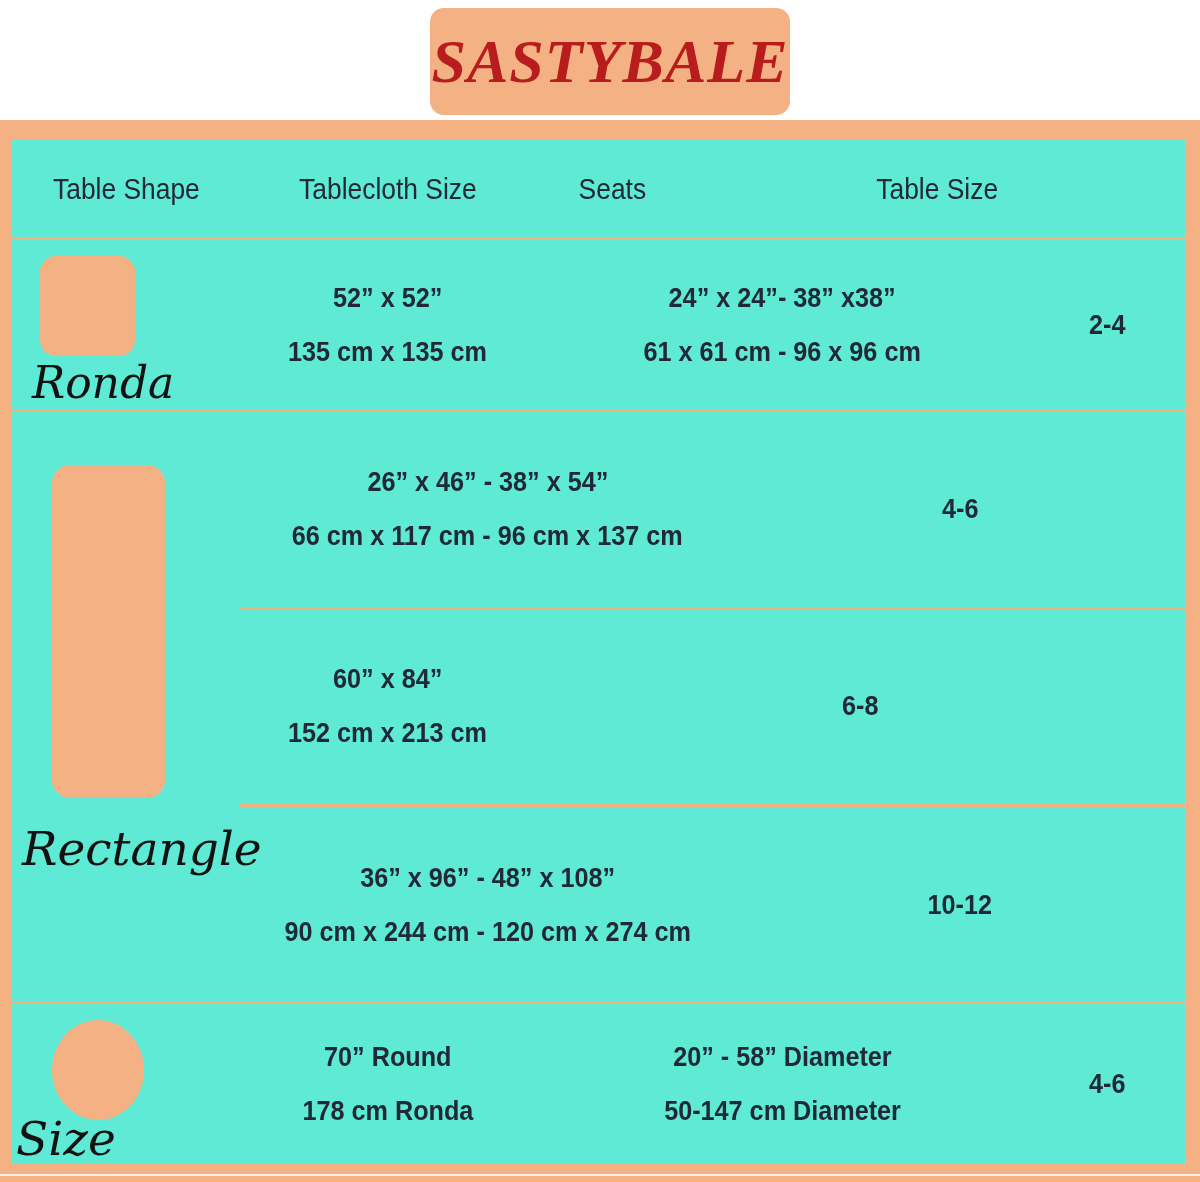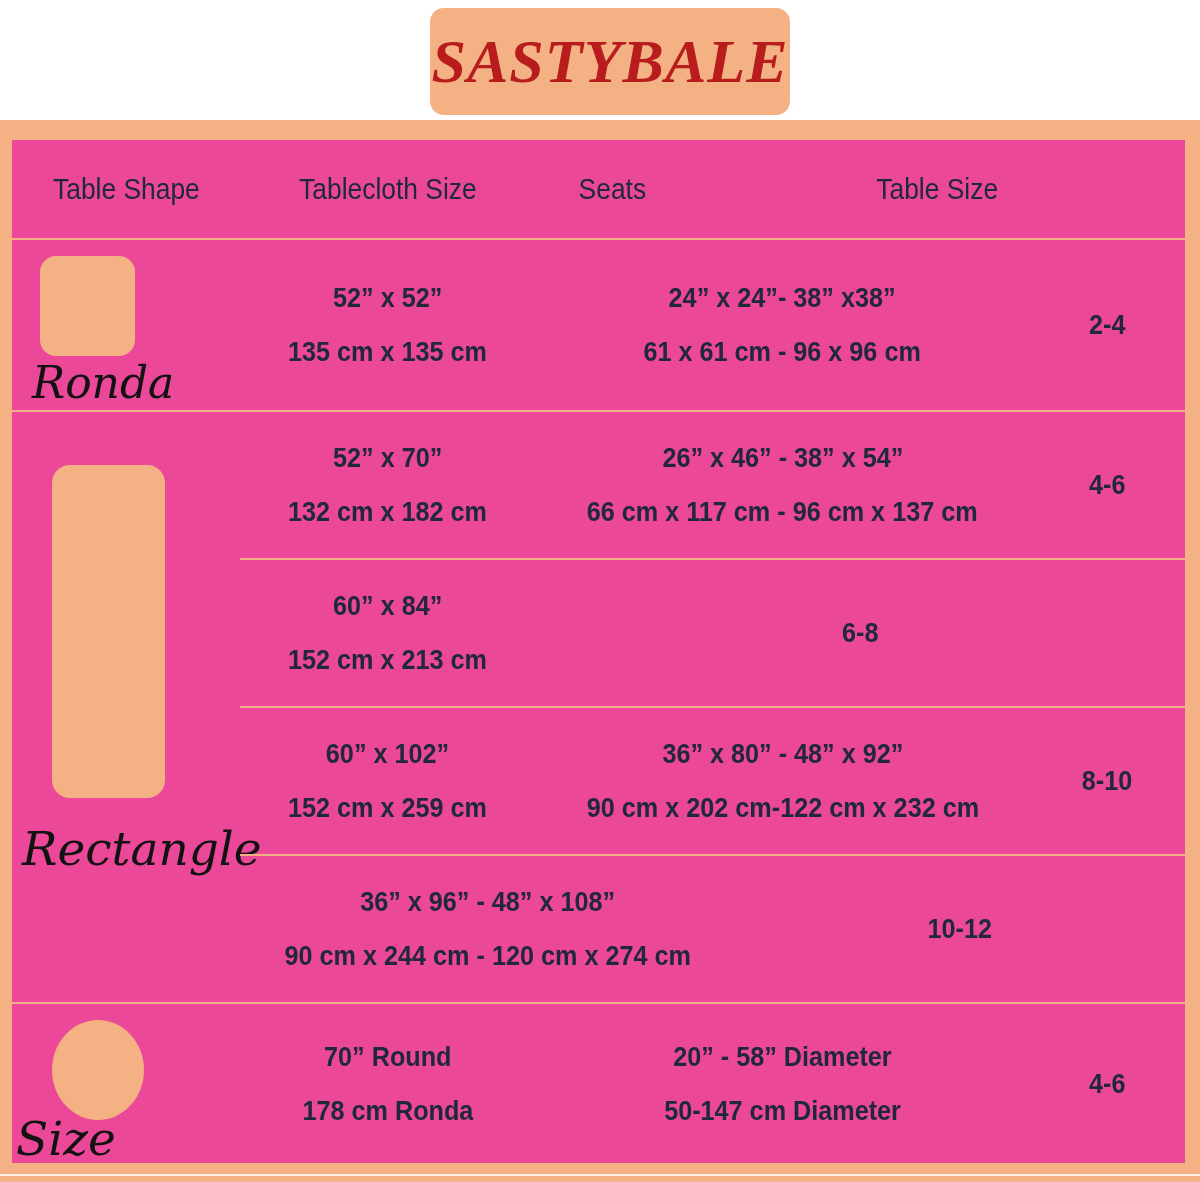--- a/index.html
+++ b/index.html
@@ -26,21 +26,21 @@
   .frame{
     position:absolute;left:0;top:120px;width:1200px;height:1062px;
     background:var(--peach);box-sizing:border-box;
     padding:20px 15px 19px 12px;
   }
   .frame::after{
     content:"";position:absolute;left:0;right:0;bottom:6px;height:2px;
     background:#fff;opacity:.8;
   }
   .inner{
-    width:100%;height:100%;background:#ec4899;
+    width:100%;height:100%;background:#5eead4;
     display:flex;flex-direction:column;box-sizing:border-box;
   }
   
   .c{box-sizing:border-box;}
   .c.shape{width:228px;flex:none;}
   .c.cloth{width:295px;flex:none;justify-content:center;}
   .c.tsize{width:495px;flex:none;}
   .c.seats{flex:1;}
   
   .hrow{height:98px;display:flex;flex:none;}
@@ -118,24 +118,20 @@
     <div class="div-full"></div>
 
     <div class="sec-rect">
       <div class="c shape">
         <div class="rect-icon"></div>
         <div class="shape-label rect-label">Rectangle</div>
       </div>
       <div class="rect-rows">
 
         <div class="rect-row">
-          <div class="c cloth cell">
-            <div class="ln">52” x 70”</div>
-            <div class="ln">132 cm x 182 cm</div>
-          </div>
           <div class="c tsize cell">
             <div class="ln">26” x 46” - 38” x 54”</div>
             <div class="ln">66 cm x 117 cm - 96 cm x 137 cm</div>
           </div>
           <div class="c seats cell">
             <div class="ln">4-6</div>
           </div>
         </div>
         <div class="div-part"></div>
 
@@ -143,33 +139,20 @@
           <div class="c cloth cell">
             <div class="ln">60” x 84”</div>
             <div class="ln">152 cm x 213 cm</div>
           </div>
           <div class="c seats cell">
             <div class="ln">6-8</div>
           </div>
         </div>
         <div class="div-part"></div>
 
-        <div class="rect-row">
-          <div class="c cloth cell">
-            <div class="ln">60” x 102”</div>
-            <div class="ln">152 cm x 259 cm</div>
-          </div>
-          <div class="c tsize cell">
-            <div class="ln">36” x 80” - 48” x 92”</div>
-            <div class="ln">90 cm x 202 cm-122 cm x 232 cm</div>
-          </div>
-          <div class="c seats cell">
-            <div class="ln">8-10</div>
-          </div>
-        </div>
         <div class="div-part"></div>
 
         <div class="rect-row">
           <div class="c tsize cell">
             <div class="ln">36” x 96” - 48” x 108”</div>
             <div class="ln">90 cm x 244 cm - 120 cm x 274 cm</div>
           </div>
           <div class="c seats cell">
             <div class="ln">10-12</div>
           </div>

